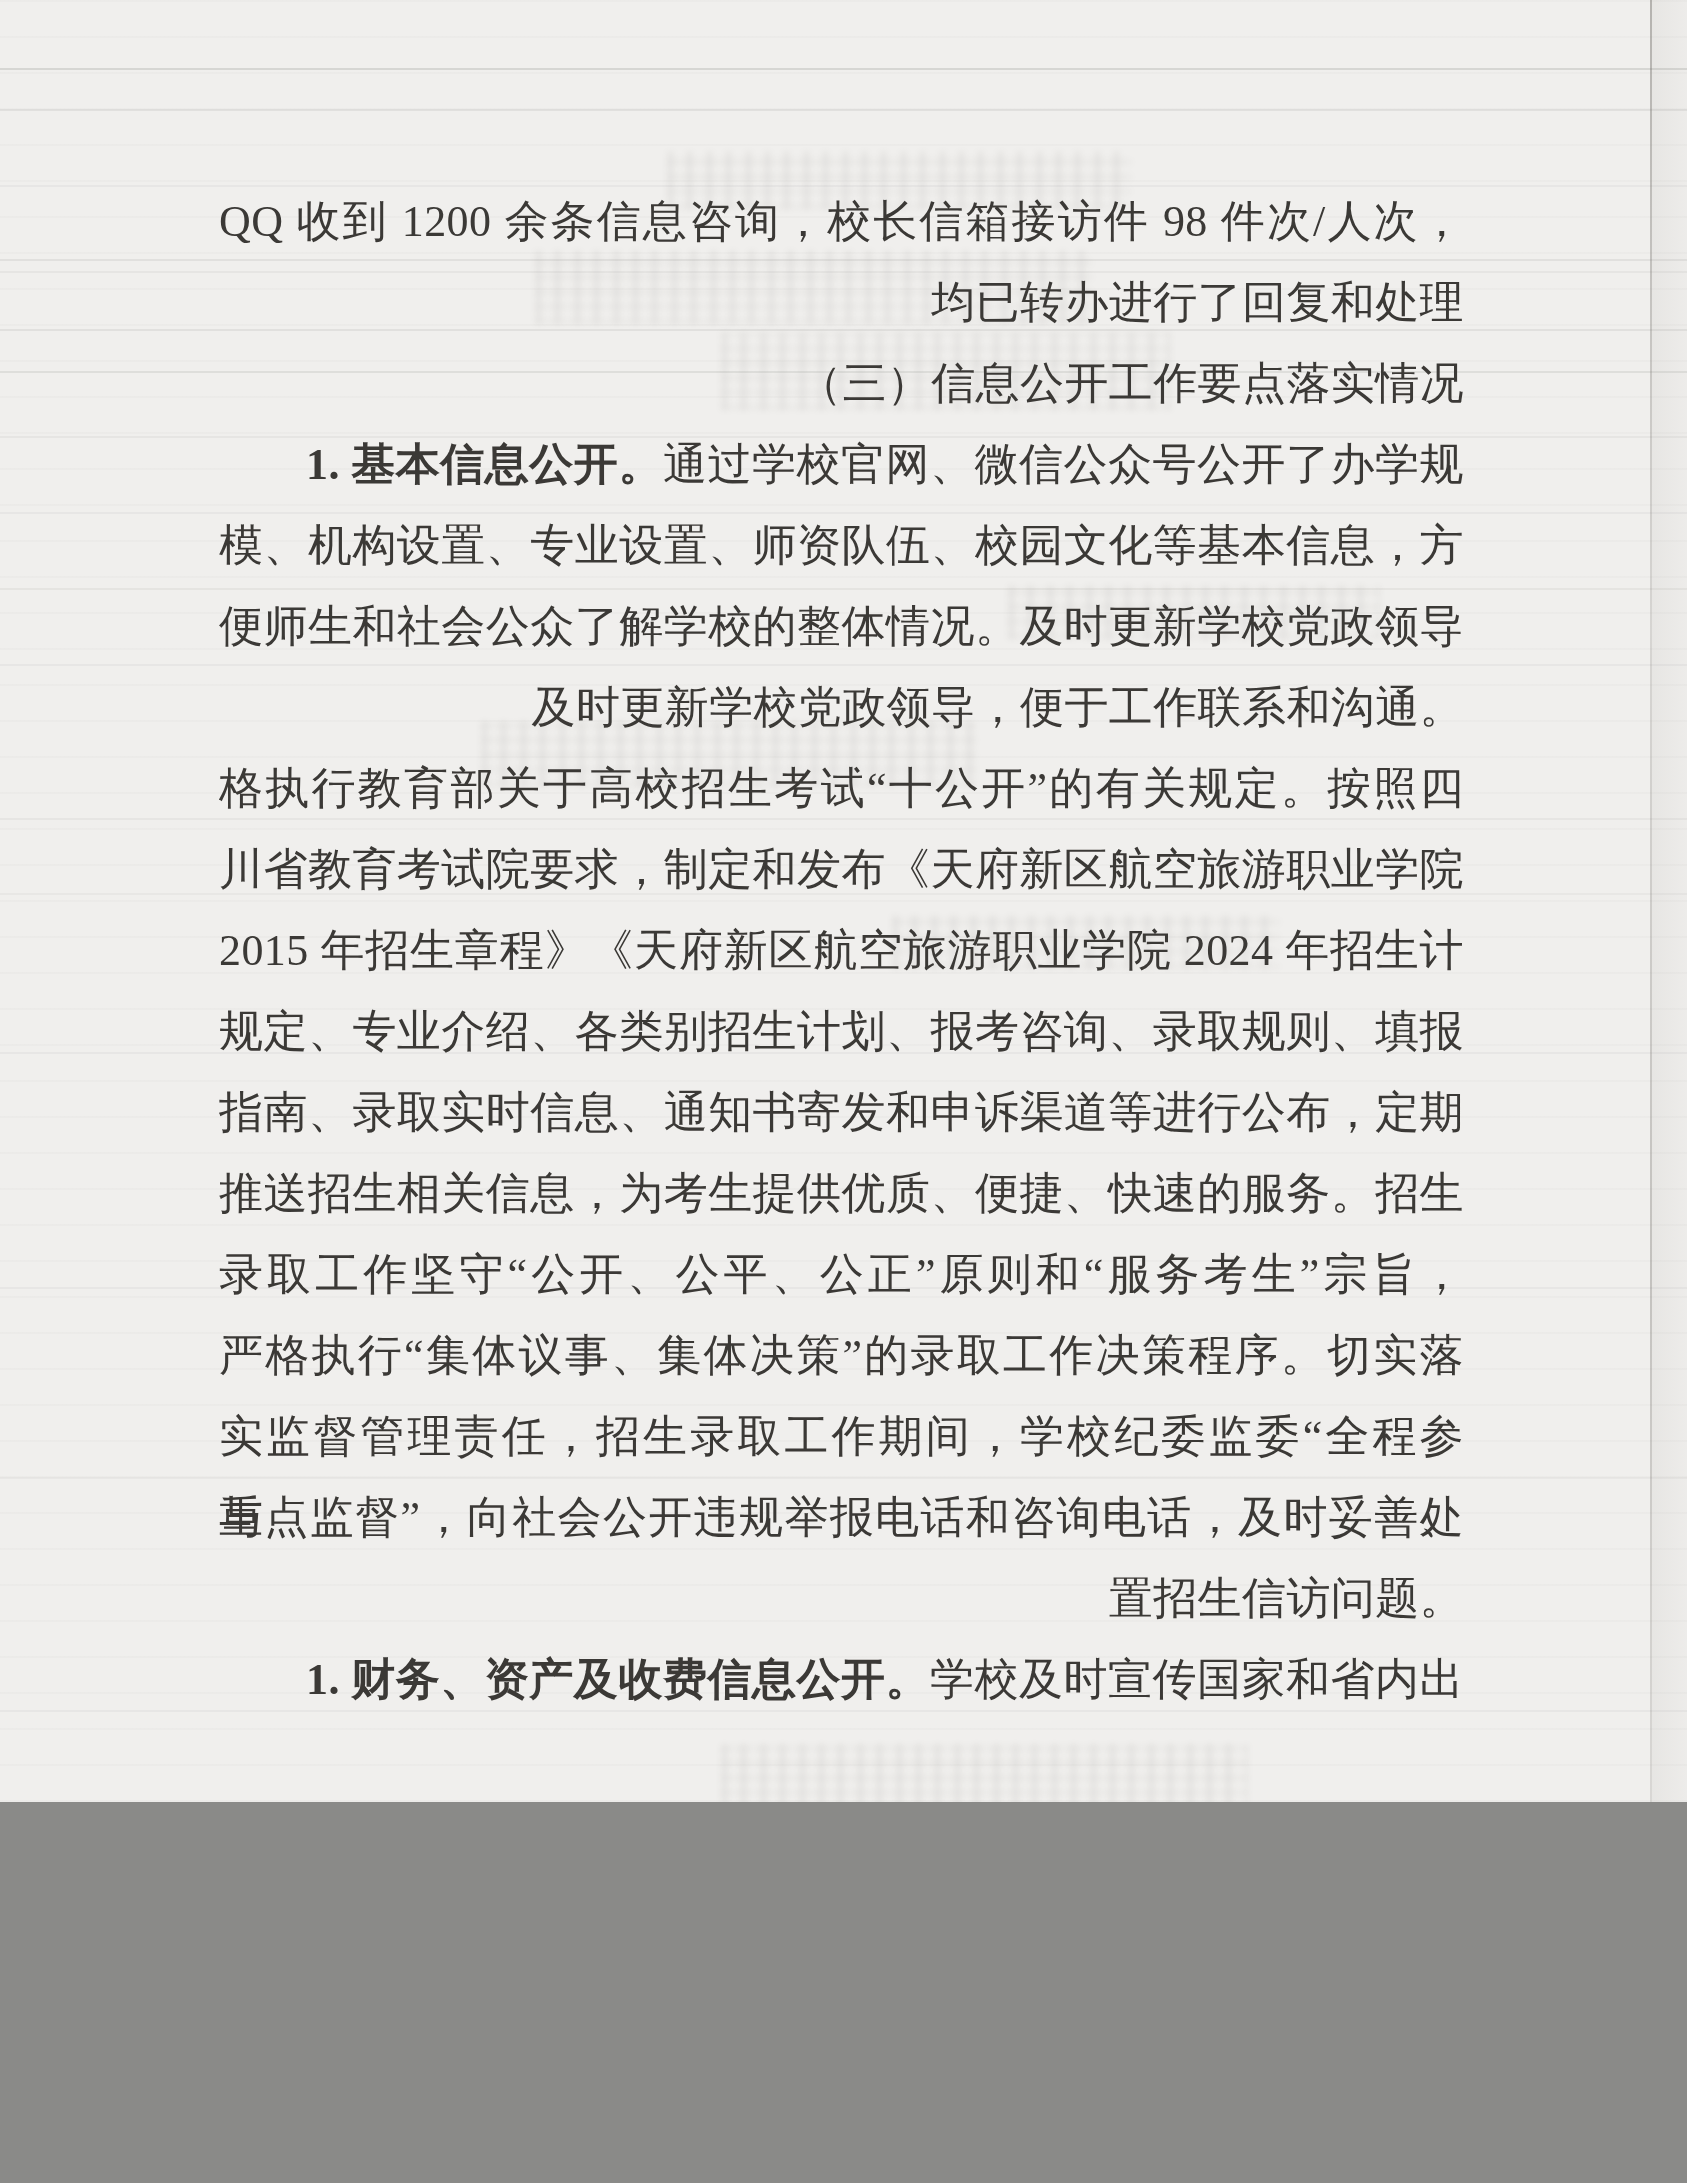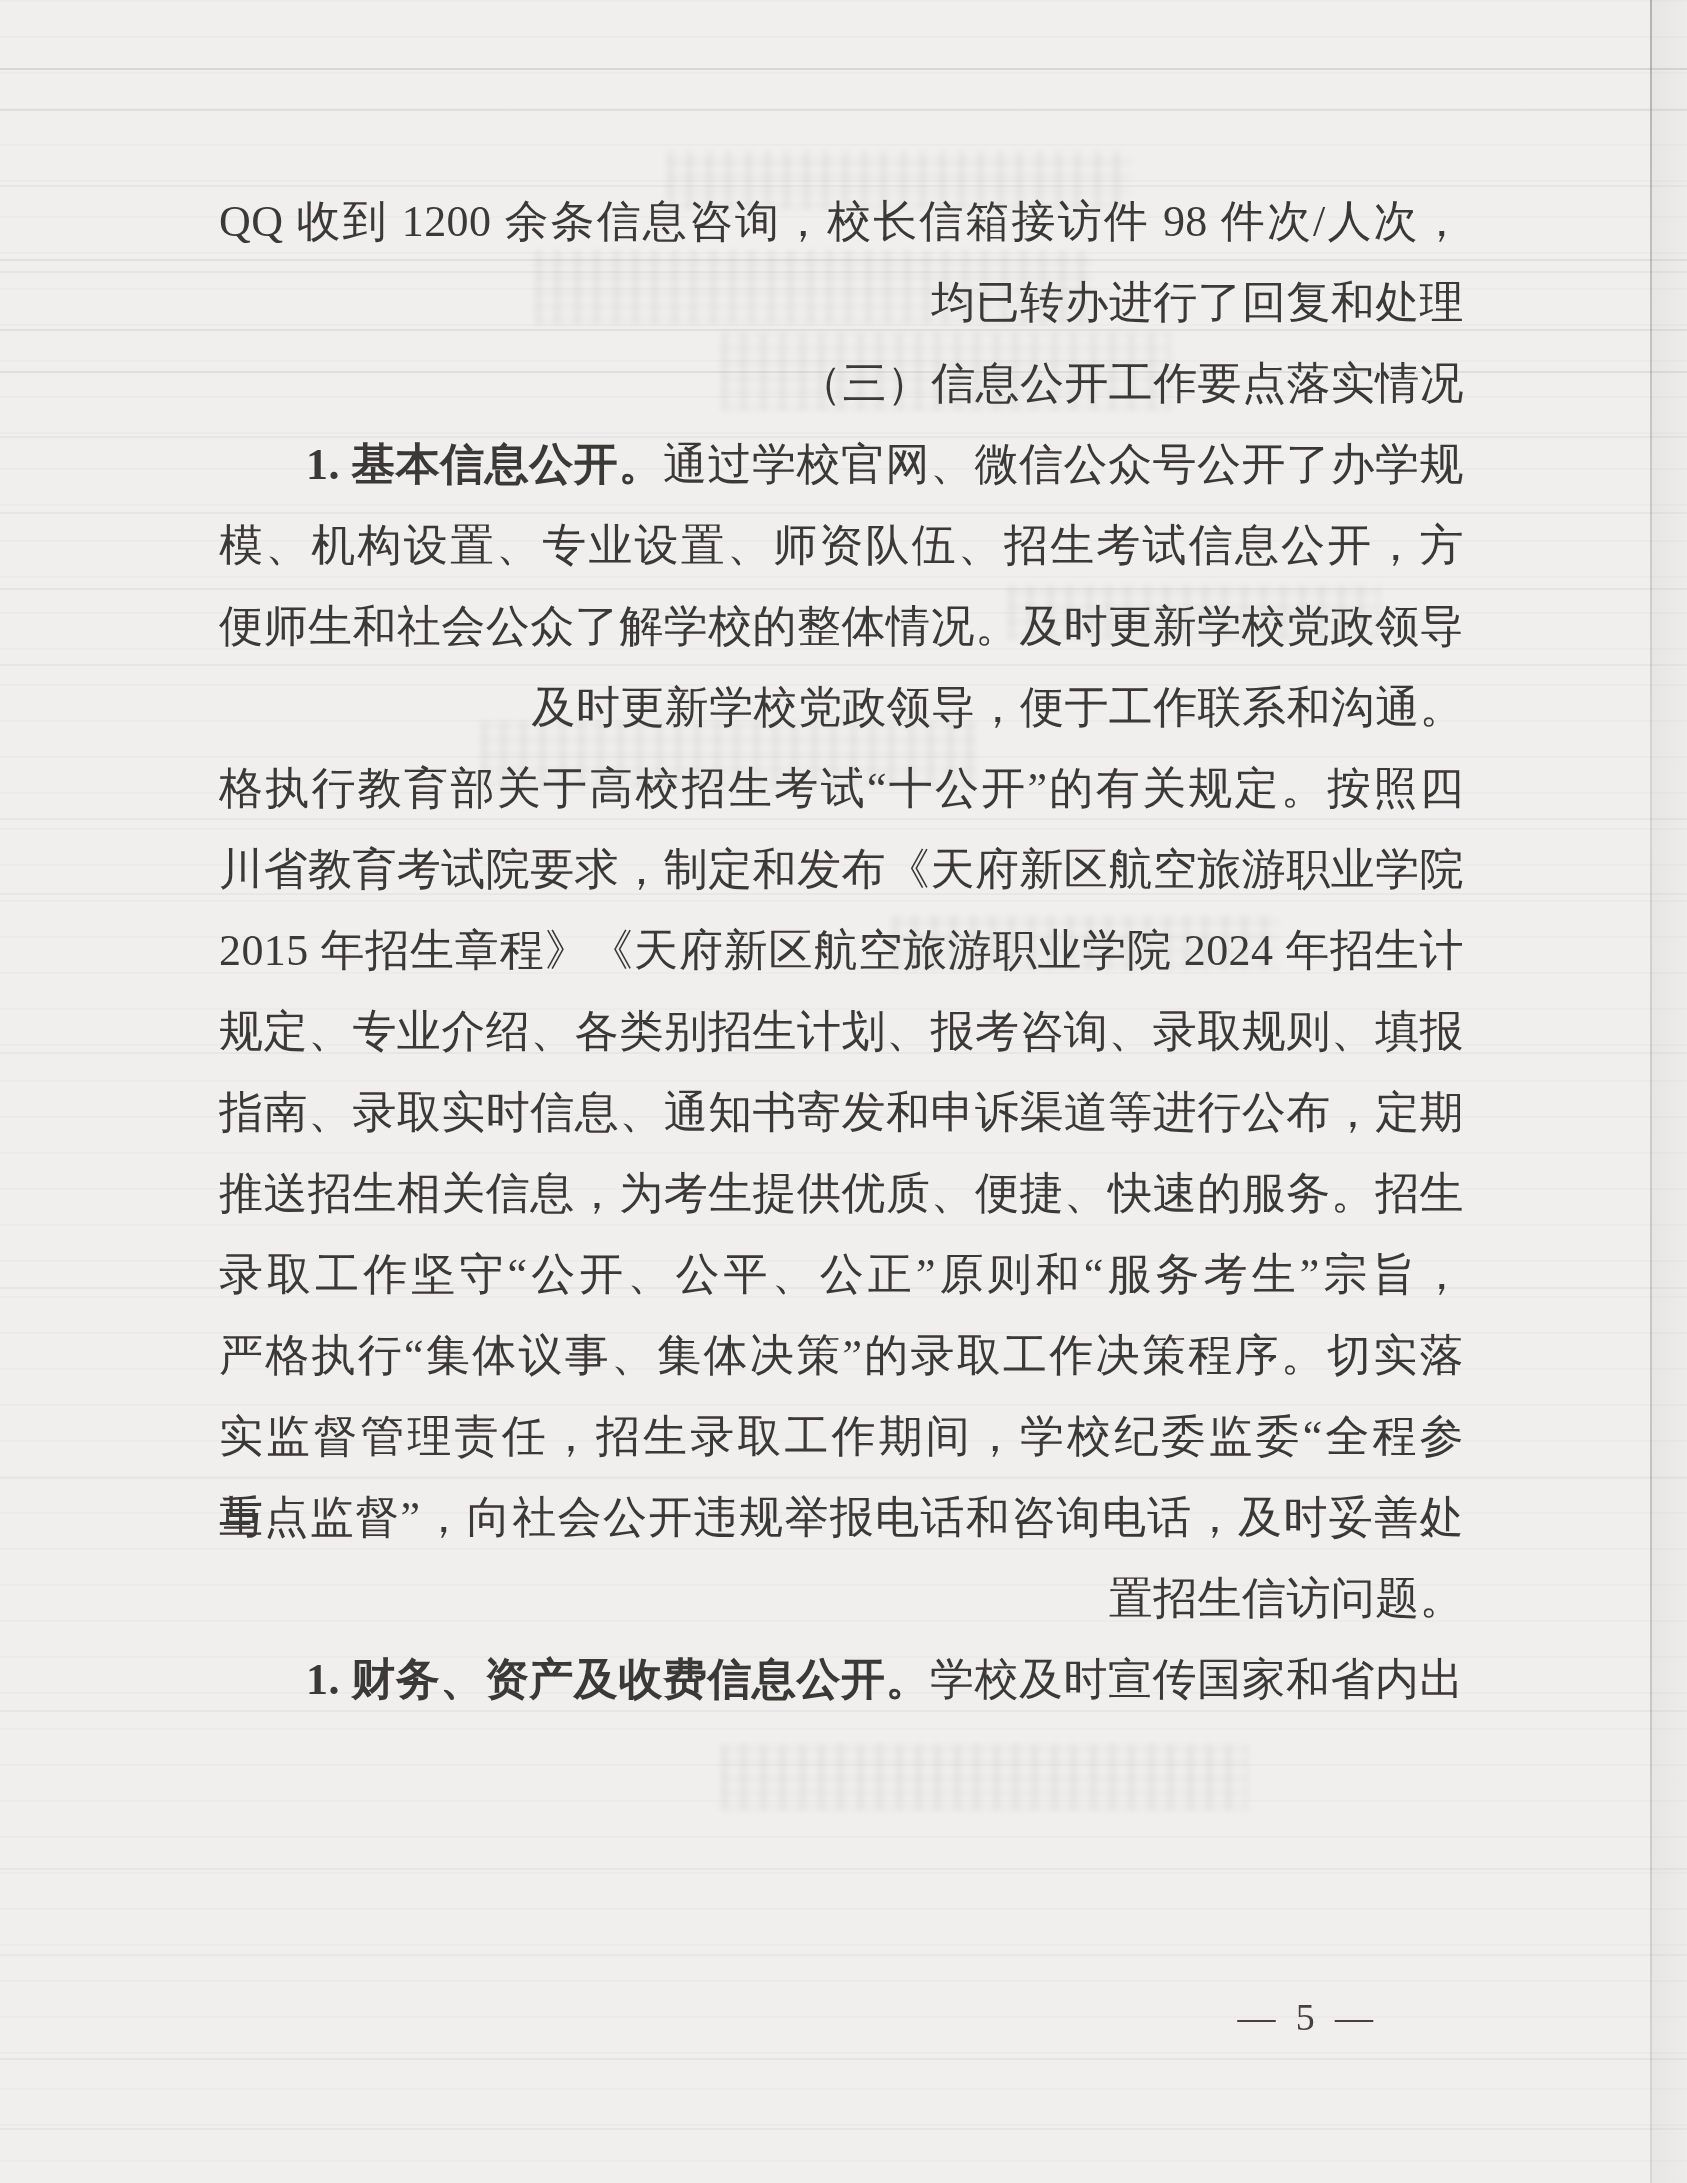--- a/index.html
+++ b/index.html
@@ -1,18 +1,18 @@
 <!DOCTYPE html>
 <html style="font-size:12.4px"><head>
 <meta charset="utf-8">
 <style>
   html,body{margin:0;padding:0;background:#8a8a88;}
   .page{
     position:relative;
-    width:1687px;height:2183px;
+    width:1687px;height:1802px;
     background:var(--paper,#f0efed);
     overflow:hidden;
     font-family:"Liberation Serif","DejaVu Serif",serif;
   }
   
   .page::before{
     content:"";
     position:absolute;inset:0;
     background:repeating-linear-gradient(180deg,
       rgba(90,88,84,0.028) 0 1.6px,
@@ -97,21 +97,21 @@
   <div class="ghost" style="left:1008px;top:585px;width:372px;height:54px;"></div>
   <div class="ghost" style="left:481px;top:721px;width:496px;height:66px;"></div>
   <div class="ghost" style="left:892px;top:915px;width:388px;height:54px;"></div>
   <div class="ghost" style="left:721px;top:1744px;width:527px;height:66px;"></div>
 
   <div class="content" id="lines">
       <div class="line j"><span>QQ 收到 1200 余条信息咨询，校长信箱接访件 98 件次/人次，</span></div>
       <div class="line"><span>均已转办进行了回复和处理</span></div>
       <div class="line ind"><span>（三）信息公开工作要点落实情况</span></div>
       <div class="line j ind"><span class="run-b">1. 基本信息公开。</span><span>通过学校官网、微信公众号公开了办学规</span></div>
-      <div class="line j"><span>模、机构设置、专业设置、师资队伍、招生考试信息公开，方</span></div>
+      <div class="line j"><span>模、机构设置、专业设置、师资队伍、校园文化等基本信息，方</span></div>
       <div class="line j"><span>便师生和社会公众了解学校的整体情况。及时更新学校党政领导</span></div>
       <div class="line"><span>及时更新学校党政领导，便于工作联系和沟通。</span></div>
       <div class="line j"><span>格执行教育部关于高校招生考试“十公开”的有关规定。按照四</span></div>
       <div class="line j"><span>川省教育考试院要求，制定和发布《天府新区航空旅游职业学院</span></div>
       <div class="line j"><span>2015 年招生章程》《天府新区航空旅游职业学院 2024 年招生计</span></div>
       <div class="line j"><span>规定、专业介绍、各类别招生计划、报考咨询、录取规则、填报</span></div>
       <div class="line j"><span>指南、录取实时信息、通知书寄发和申诉渠道等进行公布，定期</span></div>
       <div class="line j"><span>推送招生相关信息，为考生提供优质、便捷、快速的服务。招生</span></div>
       <div class="line j"><span>录取工作坚守“公开、公平、公正”原则和“服务考生”宗旨，</span></div>
       <div class="line j"><span>严格执行“集体议事、集体决策”的录取工作决策程序。切实落</span></div>

